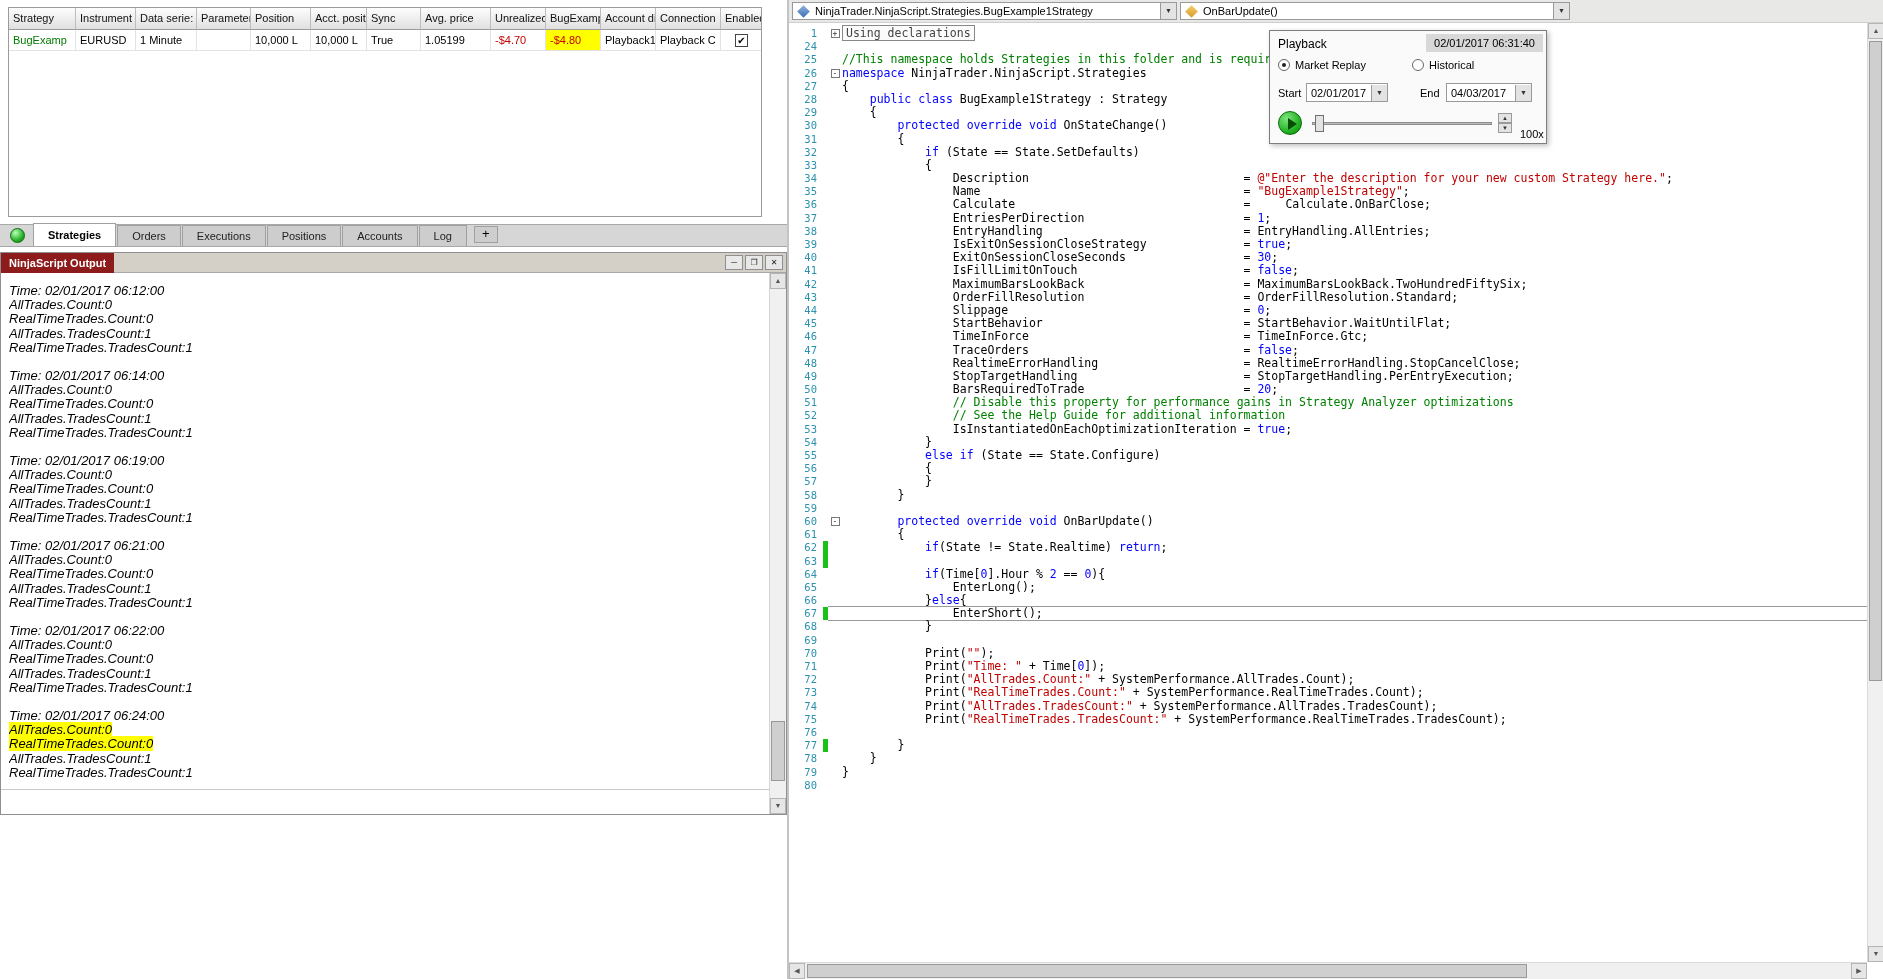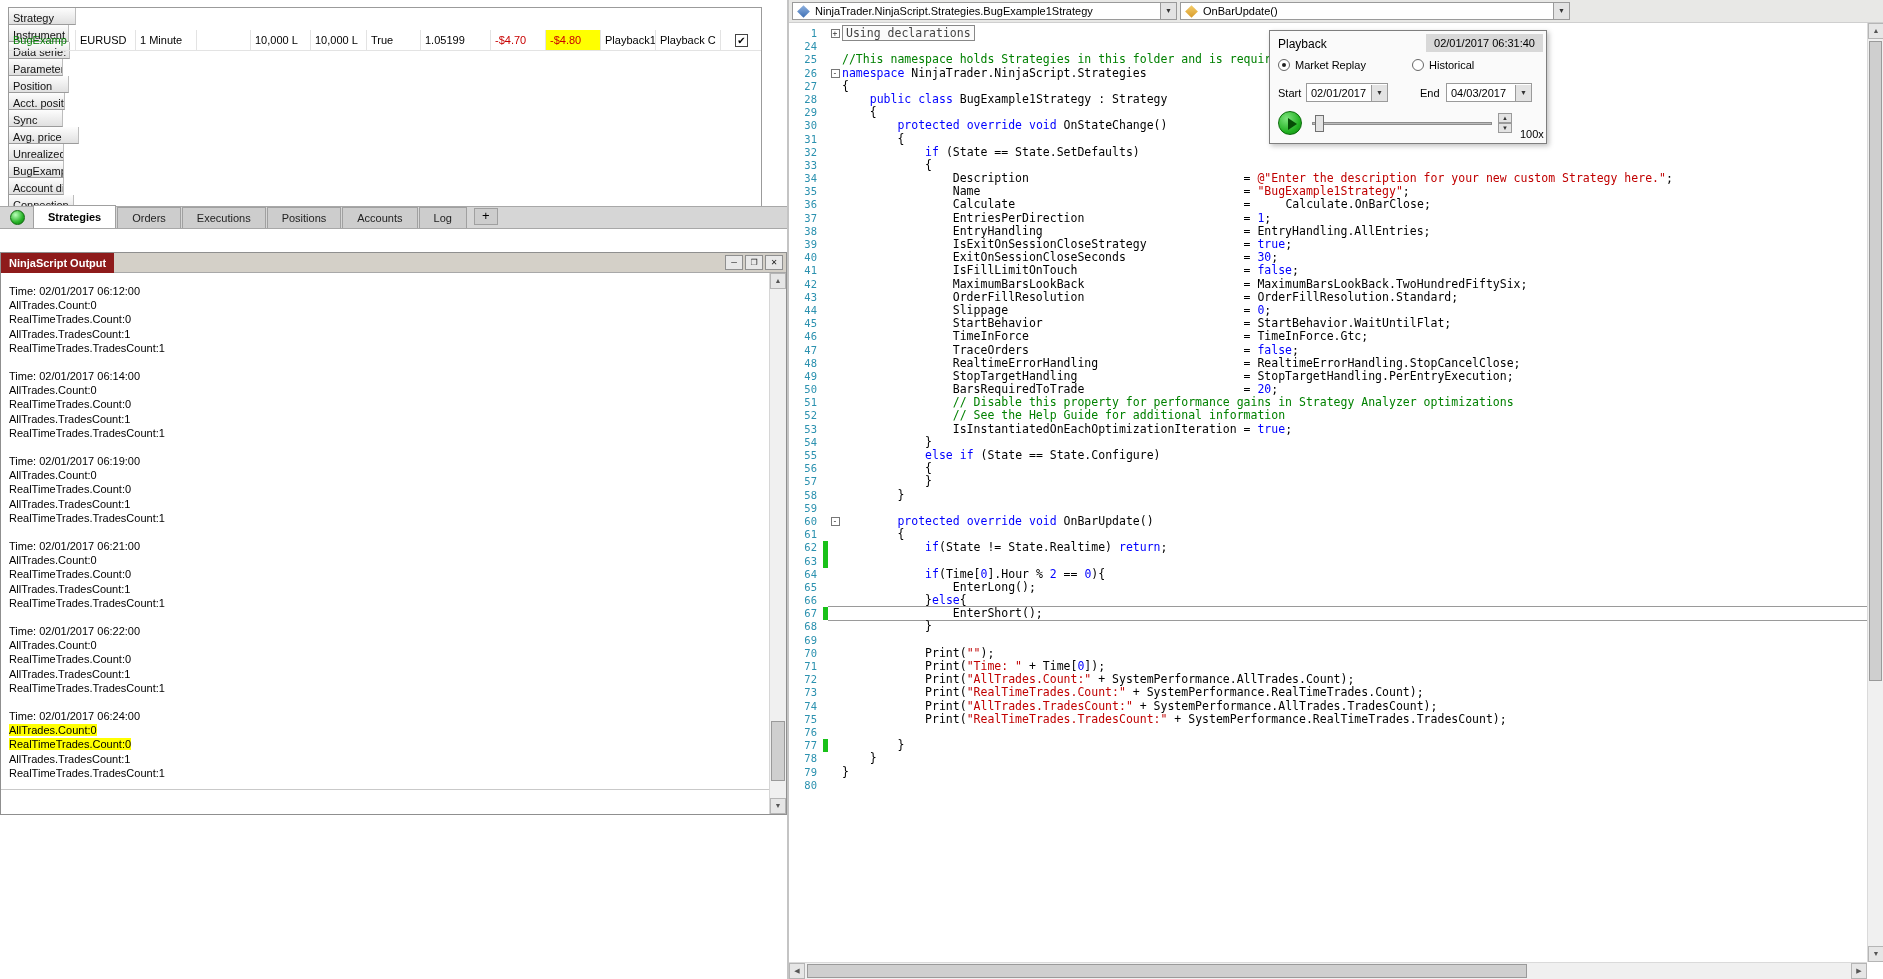--- a/index.html
+++ b/index.html
@@ -2,47 +2,47 @@
 <html><head>
 <meta charset="utf-8">
 <style>
   *{margin:0;padding:0;box-sizing:border-box;}
   html,body{width:1883px;height:979px;background:#ffffff;font-family:"Liberation Sans",sans-serif;}
   #stage{position:relative;width:1883px;height:979px;overflow:hidden;background:#fff;}
 
   
   .left-panel{position:absolute;left:0;top:0;width:787px;height:979px;background:#fff;}
   .grid{position:absolute;left:8px;top:7px;width:754px;height:210px;border:1px solid #9b9b9b;background:#fff;overflow:hidden;}
-  .grid-header{display:flex;height:22px;flex-direction:column;}
+  .grid-header{display:flex;height:22px;}
   .gh{flex:none;background:linear-gradient(#fdfdfd,#e0e0e0);border-right:1px solid #bdbdbd;border-bottom:1px solid #9b9b9b;
       font-size:11px;padding:4px 3px 0 4px;white-space:nowrap;overflow:hidden;color:#111;}
   .grid-row{display:flex;height:21px;}
   .gc{flex:none;border-right:1px solid #e3e3e3;border-bottom:1px solid #e3e3e3;font-size:11px;padding:4px 3px 0 4px;
       white-space:nowrap;overflow:hidden;color:#000;}
   .gc.green{color:#007a00;}
   .gc.red{color:#c80000;}
   .gc.hl{background:#ffff00;}
   .cbx{display:inline-block;width:13px;height:13px;border:1px solid #444;background:#fff;font-size:10px;line-height:11px;text-align:center;}
 
-  .tabstrip{position:absolute;left:0;top:206px;width:787px;height:23px;background:#d6d6d6;
+  .tabstrip{position:absolute;left:0;top:224px;width:787px;height:23px;background:#d6d6d6;
             border-top:1px solid #a8a8a8;border-bottom:1px solid #a8a8a8;display:flex;align-items:flex-end;}
   .statusball{flex:none;width:15px;height:15px;border-radius:50%;margin:0 8px 3px 10px;
             background:radial-gradient(circle at 35% 30%,#b9ffb9,#27b227 60%,#117711);border:1px solid #0f6b0f;}
   .tablist{display:flex;align-items:flex-end;height:100%;}
   .tab{height:21px;padding:4px 14px 0;font-size:11px;background:#cdcdcd;border:1px solid #a0a0a0;border-bottom:none;margin-right:1px;color:#222;white-space:nowrap;}
   .tab.active{background:#ffffff;font-weight:bold;height:23px;padding-top:5px;color:#000;}
   .addtab{width:24px;height:17px;margin:0 0 3px 6px;background:#cdcdcd;border:1px solid #a0a0a0;text-align:center;font-size:13px;line-height:14px;}
 
   .outwin{position:absolute;left:0;top:252px;width:787px;height:563px;border:1px solid #8f8f8f;background:#fff;}
   .ow-titlebar{height:20px;background:#d4d0c8;display:flex;align-items:center;border-bottom:1px solid #a8a8a8;}
   .ow-title{background:#8e1b1b;color:#fff;font-size:11px;font-weight:bold;padding:4px 8px 0;height:20px;}
   .ow-btns{margin-left:auto;display:flex;gap:2px;padding-right:3px;}
   .owb{width:18px;height:15px;border:1px solid #8f8f8f;background:#e8e8e8;font-size:8px;line-height:13px;text-align:center;color:#222;}
   .ow-body{position:absolute;left:0;top:20px;right:0;bottom:0;background:#fff;}
-  .ow-text{position:absolute;left:8px;top:11px;right:22px;bottom:0;font-size:11px;line-height:14.2px;overflow:hidden;color:#000;}
+  .ow-text{position:absolute;left:8px;top:11px;right:22px;bottom:0;font-size:13px;line-height:14.2px;overflow:hidden;color:#000;font-style:italic;}
   .oblock{margin-bottom:14px;}
   .oline span.hl{background:#ffff00;}
   .ow-bottomline{position:absolute;left:0;right:17px;bottom:24px;border-top:1px solid #c9c9c9;}
   .ow-vscroll{position:absolute;right:0;top:0;width:17px;bottom:0;background:#f0f0f0;border-left:1px solid #d6d6d6;}
   .sb-arrow{position:absolute;left:0;width:16px;height:16px;background:#e6e6e6;border:1px solid #b5b5b5;text-align:center;font-size:7px;line-height:14px;color:#555;}
   .ow-thumb{position:absolute;left:1px;width:14px;background:#cfcfcf;border:1px solid #9a9a9a;}
 
   
   .right-panel{position:absolute;left:787px;top:0;width:1096px;height:979px;border-left:2px solid #c4c4c4;background:#fff;}
   .topbar{position:absolute;left:0;top:0;right:0;height:23px;background:#e8e8e6;padding:2px 0 2px 3px;display:flex;gap:3px;border-bottom:1px solid #cfcfcf;}

